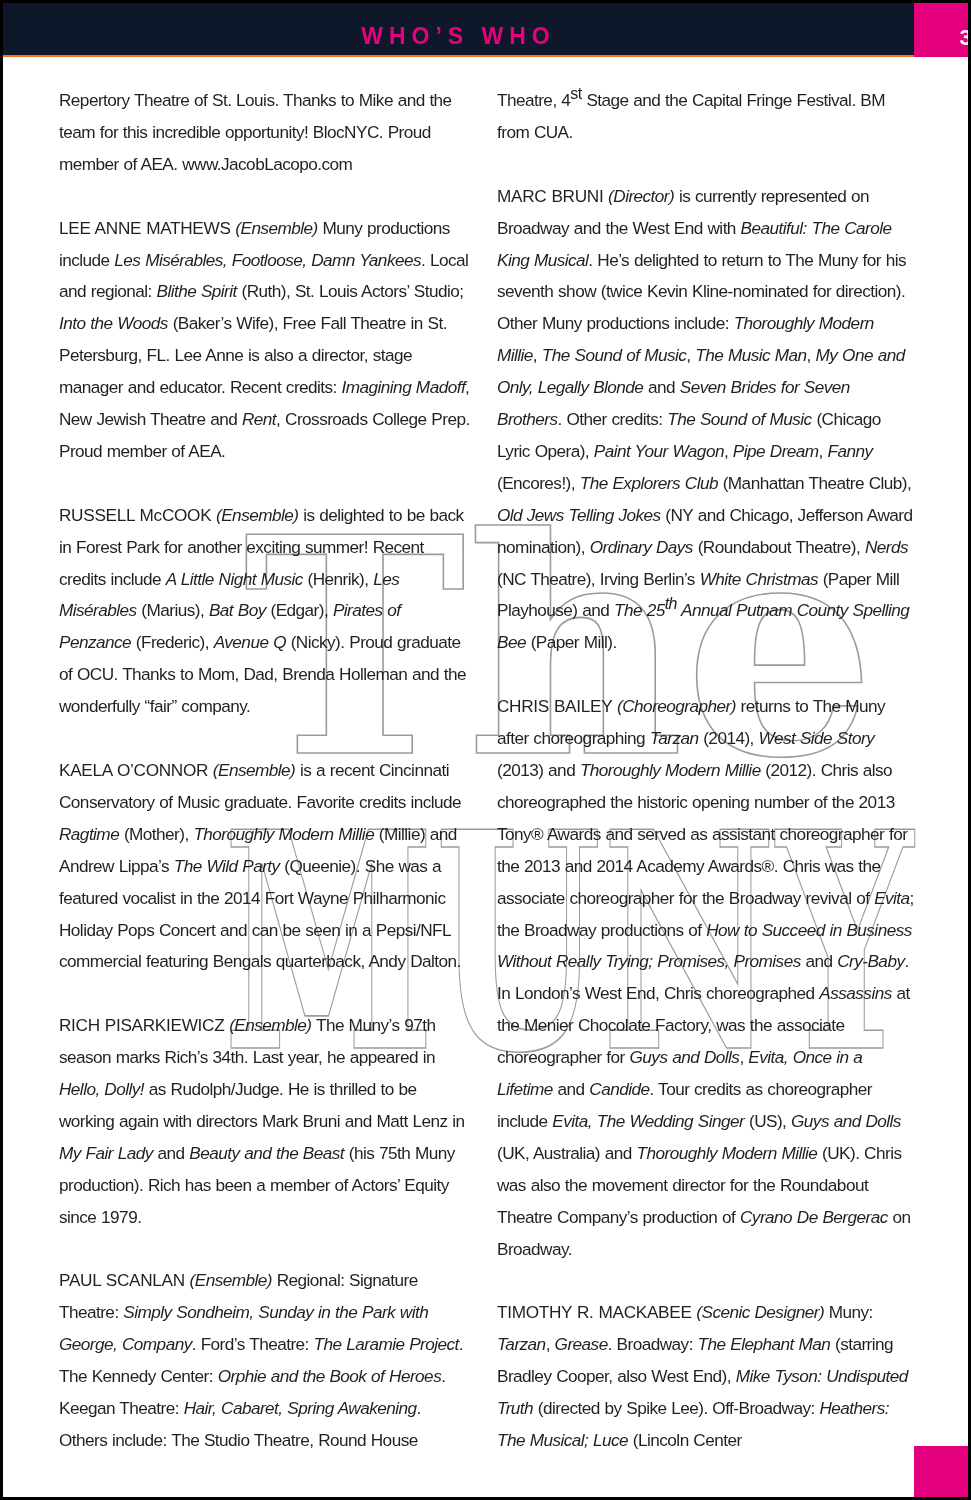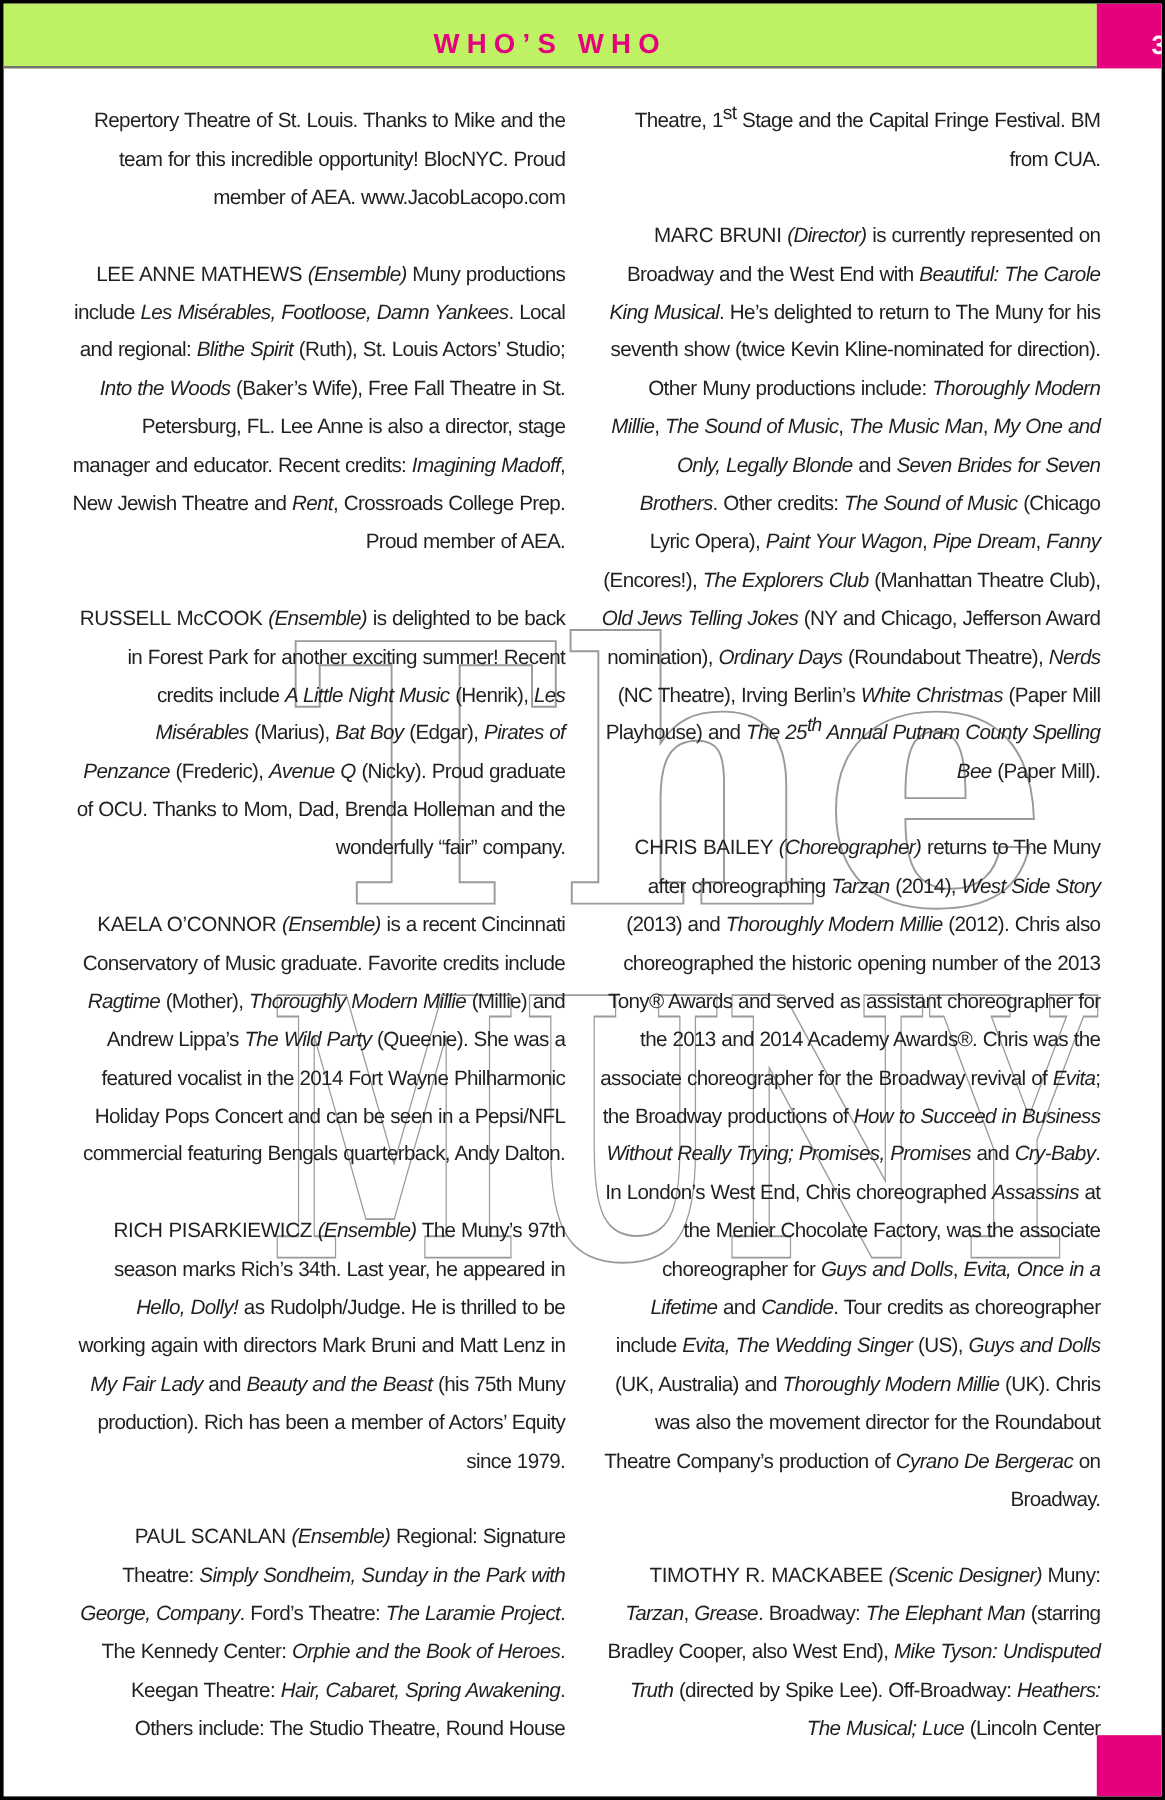--- a/index.html
+++ b/index.html
@@ -3,21 +3,21 @@
   <meta charset="utf-8">
   <style>
     html, body { margin: 0; padding: 0; background: #000; }
     body { width: 971px; height: 1500px; position: relative; overflow: hidden; }
     .page {
       position: absolute; left: 3px; top: 3px; width: 965px; height: 1494px;
       background: #fff; overflow: hidden;
     }
     .header-bar {
       position: absolute; left: 0; top: 0; width: 911px; height: 52px;
-      background: #bef264; border-bottom: 2px solid #737373;
+      background: #0f172a; border-bottom: 2px solid #f97316;
     }
     .header-title {
       position: absolute; left: 0; width: 911px; top: 20px; text-align: center;
       font-family: "Liberation Sans", sans-serif; font-weight: bold; font-size: 23px;
       letter-spacing: 6px; color: #e5007e;
     }
     .page-num-box {
       position: absolute; left: 911px; top: 0; width: 54px; height: 54px;
       background: #e5007e;
     }
@@ -31,21 +31,21 @@
       background: #e5007e;
     }
     .col {
       position: absolute; top: 82px;
       font-family: "Liberation Sans Narrow", "Liberation Sans", sans-serif;
       font-size: 17.2px; line-height: 31.9px; color: #231f20;
       transform-origin: 0 0;
     }
     .col-left { left: 56px; width: 412px; }
     .col-right { left: 494px; width: 420px; }
-    .col p { margin: 0 0 31.9px 0; letter-spacing: -0.55px; word-spacing: 0.5px; text-align: right; }
+    .col p { margin: 0 0 31.9px 0; letter-spacing: -0.55px; word-spacing: 0.5px; }
     .name { font-weight: normal; letter-spacing: -0.3px; }
     .it { font-style: italic; }
     sup { font-size: 16px; line-height: 0; vertical-align: 7px; }
     .watermark {
       position: absolute; left: 220px; top: 500px; width: 700px; height: 560px;
       pointer-events: none;
     }
     .watermark text {
       font-family: "DejaVu Serif", serif; font-weight: bold;
       fill: none; stroke: #9a9a9a; stroke-width: 1.6px;
@@ -73,21 +73,21 @@
     <div>
         <p><span class="name">LEE ANNE MATHEWS</span> <span class="it">(Ensemble)</span><span> Muny productions include </span><span class="it">Les Misérables, Footloose, Damn Yankees</span><span>. Local and regional: </span><span class="it">Blithe Spirit</span><span> (Ruth), St. Louis Actors’ Studio; </span><span class="it">Into the Woods</span><span> (Baker’s Wife), Free Fall Theatre in St. Petersburg, FL. Lee Anne is also a director, stage manager and educator. Recent credits: </span><span class="it">Imagining Madoff</span><span>, New Jewish Theatre and </span><span class="it">Rent</span><span>, Crossroads College Prep. Proud member of AEA.</span></p>
         <p><span class="name">RUSSELL McCOOK</span> <span class="it">(Ensemble)</span><span> is delighted to be back in Forest Park for another exciting summer! Recent credits include </span><span class="it">A Little Night Music</span><span> (Henrik), </span><span class="it">Les Misérables</span><span> (Marius), </span><span class="it">Bat Boy</span><span> (Edgar), </span><span class="it">Pirates of Penzance</span><span> (Frederic), </span><span class="it">Avenue Q</span><span> (Nicky). Proud graduate of OCU. Thanks to Mom, Dad, Brenda Holleman and the wonderfully “fair” company.</span></p>
         <p><span class="name">KAELA O’CONNOR</span> <span class="it">(Ensemble)</span><span> is a recent Cincinnati Conservatory of Music graduate. Favorite credits include </span><span class="it">Ragtime</span><span> (Mother), </span><span class="it">Thoroughly Modern Millie</span><span> (Millie) and Andrew Lippa’s </span><span class="it">The Wild Party</span><span> (Queenie). She was a featured vocalist in the 2014 Fort Wayne Philharmonic Holiday Pops Concert and can be seen in a Pepsi/NFL commercial featuring Bengals quarterback, Andy Dalton.</span></p>
         <p><span class="name">RICH PISARKIEWICZ</span> <span class="it">(Ensemble)</span><span> The Muny’s 97th season marks Rich’s 34th. Last year, he appeared in </span><span class="it">Hello, Dolly!</span><span> as Rudolph/Judge. He is thrilled to be working again with directors Mark Bruni and Matt Lenz in </span><span class="it">My Fair Lady</span><span> and </span><span class="it">Beauty and the Beast</span><span> (his 75th Muny production). Rich has been a member of Actors’ Equity since 1979.</span></p>
         <p><span class="name">PAUL SCANLAN</span> <span class="it">(Ensemble)</span><span> Regional: Signature Theatre: </span><span class="it">Simply Sondheim, Sunday in the Park with George, Company</span><span>. Ford’s Theatre: </span><span class="it">The Laramie Project</span><span>. The Kennedy Center: </span><span class="it">Orphie and the Book of Heroes</span><span>. Keegan Theatre: </span><span class="it">Hair, Cabaret, Spring Awakening</span><span>. Others include: The Studio Theatre, Round House</span></p>
       </div>
   </div>
 
   <div class="col col-right">
-    <p><span>Theatre, 1</span><sup>st</sup><span> Stage and the Capital Fringe Festival. BM from CUA.</span></p>
+    <p><span>Theatre, 4</span><sup>st</sup><span> Stage and the Capital Fringe Festival. BM from CUA.</span></p>
     <div>
         <p><span class="name">MARC BRUNI</span> <span class="it">(Director)</span><span> is currently represented on Broadway and the West End with </span><span class="it">Beautiful: The Carole King Musical</span><span>. He’s delighted to return to The Muny for his seventh show (twice Kevin Kline-nominated for direction). Other Muny productions include: </span><span class="it">Thoroughly Modern Millie</span><span>, </span><span class="it">The Sound of Music</span><span>, </span><span class="it">The Music Man</span><span>, </span><span class="it">My One and Only, Legally Blonde</span><span> and </span><span class="it">Seven Brides for Seven Brothers</span><span>. Other credits: </span><span class="it">The Sound of Music</span><span> (Chicago Lyric Opera), </span><span class="it">Paint Your Wagon</span><span>, </span><span class="it">Pipe Dream</span><span>, </span><span class="it">Fanny</span><span> (Encores!), </span><span class="it">The Explorers Club</span><span> (Manhattan Theatre Club), </span><span class="it">Old Jews Telling Jokes</span><span> (NY and Chicago, Jefferson Award nomination), </span><span class="it">Ordinary Days</span><span> (Roundabout Theatre), </span><span class="it">Nerds</span><span> (NC Theatre), Irving Berlin’s </span><span class="it">White Christmas</span><span> (Paper Mill Playhouse) and </span><span class="it">The 25</span><sup class="it">th</sup><span class="it"> Annual Putnam County Spelling Bee</span><span> (Paper Mill).</span></p>
         <p><span class="name">CHRIS BAILEY</span> <span class="it">(Choreographer)</span><span> returns to The Muny after choreographing </span><span class="it">Tarzan</span><span> (2014), </span><span class="it">West Side Story</span><span> (2013) and </span><span class="it">Thoroughly Modern Millie</span><span> (2012). Chris also choreographed the historic opening number of the 2013 Tony® Awards and served as assistant choreographer for the 2013 and 2014 Academy Awards®. Chris was the associate choreographer for the Broadway revival of </span><span class="it">Evita</span><span>; the Broadway productions of </span><span class="it">How to Succeed in Business Without Really Trying; Promises, Promises</span><span> and </span><span class="it">Cry-Baby</span><span>. In London’s West End, Chris choreographed </span><span class="it">Assassins</span><span> at the Menier Chocolate Factory, was the associate choreographer for </span><span class="it">Guys and Dolls</span><span>, </span><span class="it">Evita, Once in a Lifetime</span><span> and </span><span class="it">Candide</span><span>. Tour credits as choreographer include </span><span class="it">Evita, The Wedding Singer</span><span> (US), </span><span class="it">Guys and Dolls</span><span> (UK, Australia) and </span><span class="it">Thoroughly Modern Millie</span><span> (UK). Chris was also the movement director for the Roundabout Theatre Company’s production of </span><span class="it">Cyrano De Bergerac</span><span> on Broadway.</span></p>
         <p><span class="name">TIMOTHY R. MACKABEE</span> <span class="it">(Scenic Designer)</span><span> Muny: </span><span class="it">Tarzan</span><span>, </span><span class="it">Grease</span><span>. Broadway: </span><span class="it">The Elephant Man</span><span> (starring Bradley Cooper, also West End), </span><span class="it">Mike Tyson: Undisputed Truth</span><span> (directed by Spike Lee). Off-Broadway: </span><span class="it">Heathers: The Musical; Luce</span><span> (Lincoln Center</span></p>
       </div>
   </div>
 
   <div class="corner-tab"></div>
 </div>
 

